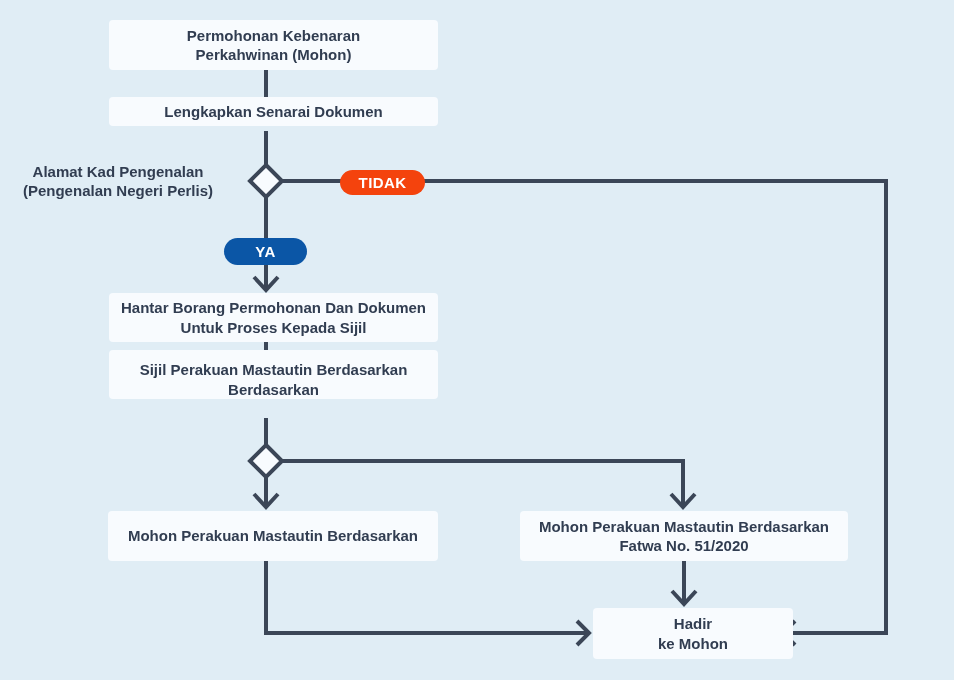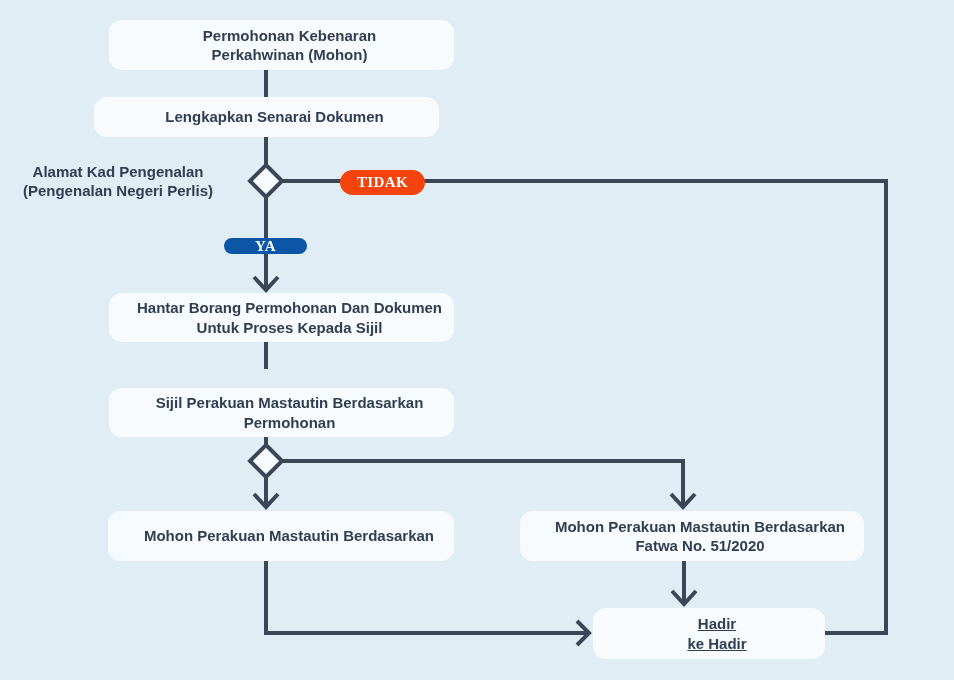--- a/index.html
+++ b/index.html
@@ -19,50 +19,50 @@
     background:var(--bg);
     overflow:hidden;
   }
   .wires{position:absolute;left:0;top:0;width:954px;height:680px;}
   .wire{stroke:var(--line);stroke-width:4;fill:none;stroke-linejoin:miter;}
   .chev{stroke:var(--line);stroke-width:4;fill:none;stroke-linejoin:miter;stroke-linecap:butt;}
   .diamond{fill:var(--node-bg);stroke:var(--line);stroke-width:4;stroke-linejoin:miter;}
   .node{
     position:absolute;
     background:var(--node-bg);
-    border-radius:13px;
+    border-radius:4px;
     display:flex;flex-direction:column;justify-content:center;align-items:center;
     text-align:center;
     color:var(--text);
-    font-weight:700;font-size:15px;line-height:1.3;padding-left:16px;
+    font-weight:700;font-size:15px;line-height:1.3;
   }
   .node span{display:block;}
   .side-label{
     position:absolute;
     text-align:center;
     color:var(--text);
     font-weight:700;font-size:15px;line-height:1.25;
   }
   .side-label span{display:block;}
   .pill{
     position:absolute;
     display:flex;align-items:center;justify-content:center;
     border-radius:999px;
     color:var(--pill-text);
-    font-weight:700;font-size:15px;letter-spacing:.4px;font-family:Liberation Serif, serif;
+    font-weight:700;font-size:15px;letter-spacing:.4px;
   }
   .pill-no{background:var(--tidak-bg);left:340px;top:170px;width:85px;height:25px;}
-  .pill-yes{background:var(--ya-bg);left:224px;top:238px;width:83px;height:16px;}
+  .pill-yes{background:var(--ya-bg);left:224px;top:238px;width:83px;height:27px;}
   .n-start{left:109px;top:20px;width:329px;height:50px;}
-  .n-dokumen{left:94px;top:97px;width:329px;height:40px;}
+  .n-dokumen{left:109px;top:97px;width:329px;height:29px;}
   .n-hantar{left:109px;top:293px;width:329px;height:49px;}
-  .n-sijil{left:109px;top:388px;width:329px;height:49px;}
+  .n-sijil{left:109px;top:350px;width:329px;height:49px;justify-content:flex-end;}
   .n-bukti{left:108px;top:511px;width:330px;height:50px;}
   .n-fatwa{left:520px;top:511px;width:328px;height:50px;}
-  .n-hadir{left:593px;top:608px;width:216px;height:51px;text-decoration:underline;}
+  .n-hadir{left:593px;top:608px;width:200px;height:51px;}
   .lbl-decision1{left:18px;top:163px;width:200px;}
 </style>
 </head>
 <body>
 
 <div class="canvas">
 
   <svg class="wires" viewBox="0 0 954 680" aria-hidden="true">
 
     <path class="wire" d="M266 70 V97"></path>
@@ -118,30 +118,30 @@
     <span>YA</span>
   </div>
 
   <div class="node n-hantar">
     <span>Hantar Borang Permohonan Dan Dokumen</span>
     <span>Untuk Proses Kepada Sijil</span>
   </div>
 
   <div class="node n-sijil">
     <span>Sijil Perakuan Mastautin Berdasarkan</span>
-    <span>Permohonan</span>
+    <span>Berdasarkan</span>
   </div>
 
   <div class="node n-bukti">
     <span>Mohon Perakuan Mastautin Berdasarkan</span>
   </div>
 
   <div class="node n-fatwa">
     <span>Mohon Perakuan Mastautin Berdasarkan</span>
     <span>Fatwa No. 51/2020</span>
   </div>
 
   <div class="node n-hadir">
     <span>Hadir</span>
-    <span>ke Hadir</span>
+    <span>ke Mohon</span>
   </div>
 
 </div>
 
 </body></html>

